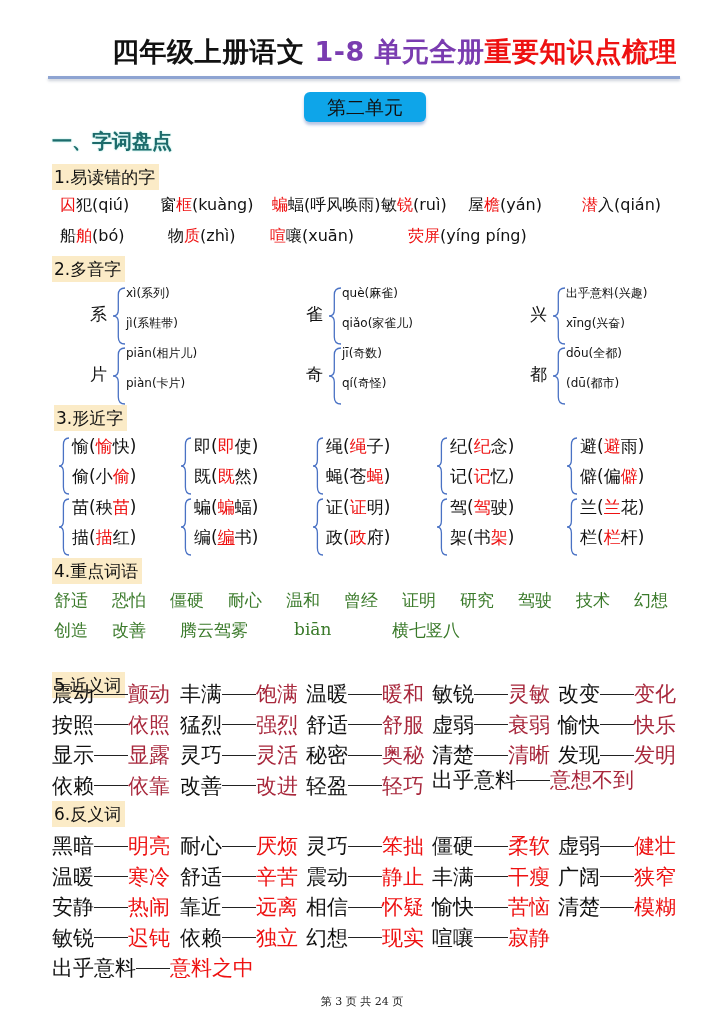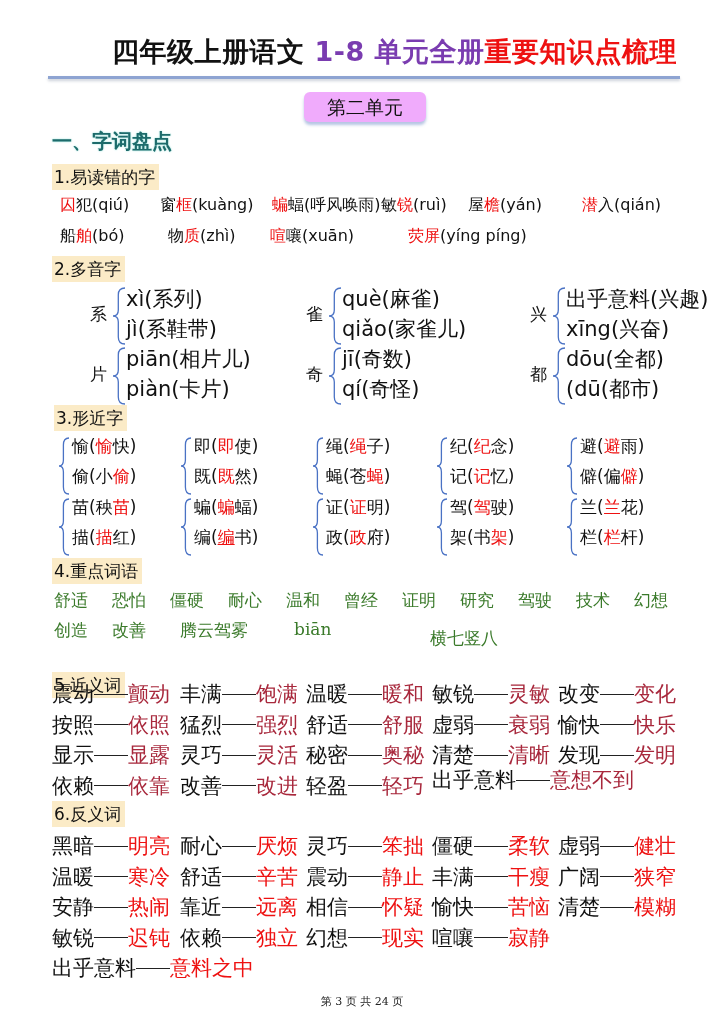--- a/index.html
+++ b/index.html
@@ -5,34 +5,34 @@
   * { box-sizing: border-box; margin: 0; padding: 0; }
   html, body { width: 724px; height: 1024px; background: #ffffff; overflow: hidden; }
   body { position: relative; font-family: "DejaVu Sans", sans-serif; color: #111; }
 
   .title { position: absolute; left: 112px; top: 34px; font-size: 27px; font-weight: bold; letter-spacing: 0.5px; white-space: nowrap; font-family: "DejaVu Sans", sans-serif; }
   .title .t1 { color: #111; }
   .title .t2 { color: #7a3cb0; }
   .title .t3 { color: #ee1111; }
   .title-rule { position: absolute; left: 48px; top: 76px; width: 632px; height: 3px; background: #8ea4d2; box-shadow: 0 2px 3px rgba(140,150,170,0.45); }
 
-  .unit-badge { position: absolute; left: 304px; top: 92px; width: 122px; height: 30px; background: #f0abfc; border-radius: 6px; box-shadow: 0 3px 3px rgba(110,140,200,0.5); text-align: center; line-height: 30px; font-size: 19px; color: #111; font-family: "DejaVu Serif", serif; }
+  .unit-badge { position: absolute; left: 304px; top: 92px; width: 122px; height: 30px; background: #0ea5e9; border-radius: 6px; box-shadow: 0 3px 3px rgba(110,140,200,0.5); text-align: center; line-height: 30px; font-size: 19px; color: #111; font-family: "DejaVu Serif", serif; }
 
   .section-title { position: absolute; left: 52px; top: 128px; font-size: 20px; font-weight: bold; color: #1d6b6b; text-shadow: 0 0 2px #8fe0d8; font-family: "DejaVu Serif", serif; }
 
   .sub { position: absolute; background: #fbebc7; font-size: 17px; padding: 1px 4px 1px 2px; color: #111; line-height: 24px; white-space: nowrap; }
   .w { position: absolute; white-space: nowrap; font-size: 16px; }
   .red { color: #ee1111; }
   .u { text-decoration: underline; text-decoration-color: #ee1111; }
 
   
   .poly { position: absolute; height: 62px; }
   .poly .ch { position: absolute; left: 0; top: 18px; font-size: 17px; }
   .poly .brace { position: absolute; left: 22px; top: 2px; width: 14px; height: 58px; }
-  .poly .r1, .poly .r2 { position: absolute; left: 36px; font-size: 21px; white-space: nowrap; }
+  .poly .r1, .poly .r2 { position: absolute; left: 36px; font-size: 12px; white-space: nowrap; }
   .poly .r1 { top: 0; }
   .poly .r2 { top: 30px; }
 
   
   .sim { position: absolute; height: 62px; }
   .sim .brace { position: absolute; left: 0; top: 2px; width: 12px; height: 58px; }
   .sim .r1, .sim .r2 { position: absolute; left: 14px; font-size: 17px; white-space: nowrap; }
   .sim .r1 { top: 0; }
   .sim .r2 { top: 30px; }
 
@@ -207,21 +207,21 @@
     <span class="kw" style="left: 344px; top: 589px;">曾经</span>
     <span class="kw" style="left: 402px; top: 589px;">证明</span>
     <span class="kw" style="left: 460px; top: 589px;">研究</span>
     <span class="kw" style="left: 518px; top: 589px;">驾驶</span>
     <span class="kw" style="left: 576px; top: 589px;">技术</span>
     <span class="kw" style="left: 634px; top: 589px;">幻想</span>
     <span class="kw" style="left: 54px; top: 619px;">创造</span>
     <span class="kw" style="left: 112px; top: 619px;">改善</span>
     <span class="kw" style="left: 180px; top: 619px;">腾云驾雾</span>
     <span class="kw" style="left: 294px; top: 619px;">biān</span>
-    <span class="kw" style="left: 430px; top: 619px; margin-top: 8px;">横七竖八</span>
+    <span class="kw" style="left: 392px; top: 619px;">横七竖八</span>
   </div>
 
 <div class="sub" style="left:52px; top:672px;">5.近义词</div>
 <div id="syn-wrap">
     <div class="pair syn" style="left: 52px; top: 680px;"><span class="a">震动</span><span class="dash"></span><span class="b">颤动</span></div>
     <div class="pair syn" style="left: 180px; top: 680px;"><span class="a">丰满</span><span class="dash"></span><span class="b">饱满</span></div>
     <div class="pair syn" style="left: 306px; top: 680px;"><span class="a">温暖</span><span class="dash"></span><span class="b">暖和</span></div>
     <div class="pair syn" style="left: 432px; top: 680px; text-align: center;"><span class="a">敏锐</span><span class="dash"></span><span class="b">灵敏</span></div>
     <div class="pair syn" style="left: 558px; top: 680px;"><span class="a">改变</span><span class="dash"></span><span class="b">变化</span></div>
     <div class="pair syn" style="left: 52px; top: 710.5px;"><span class="a">按照</span><span class="dash"></span><span class="b">依照</span></div>

